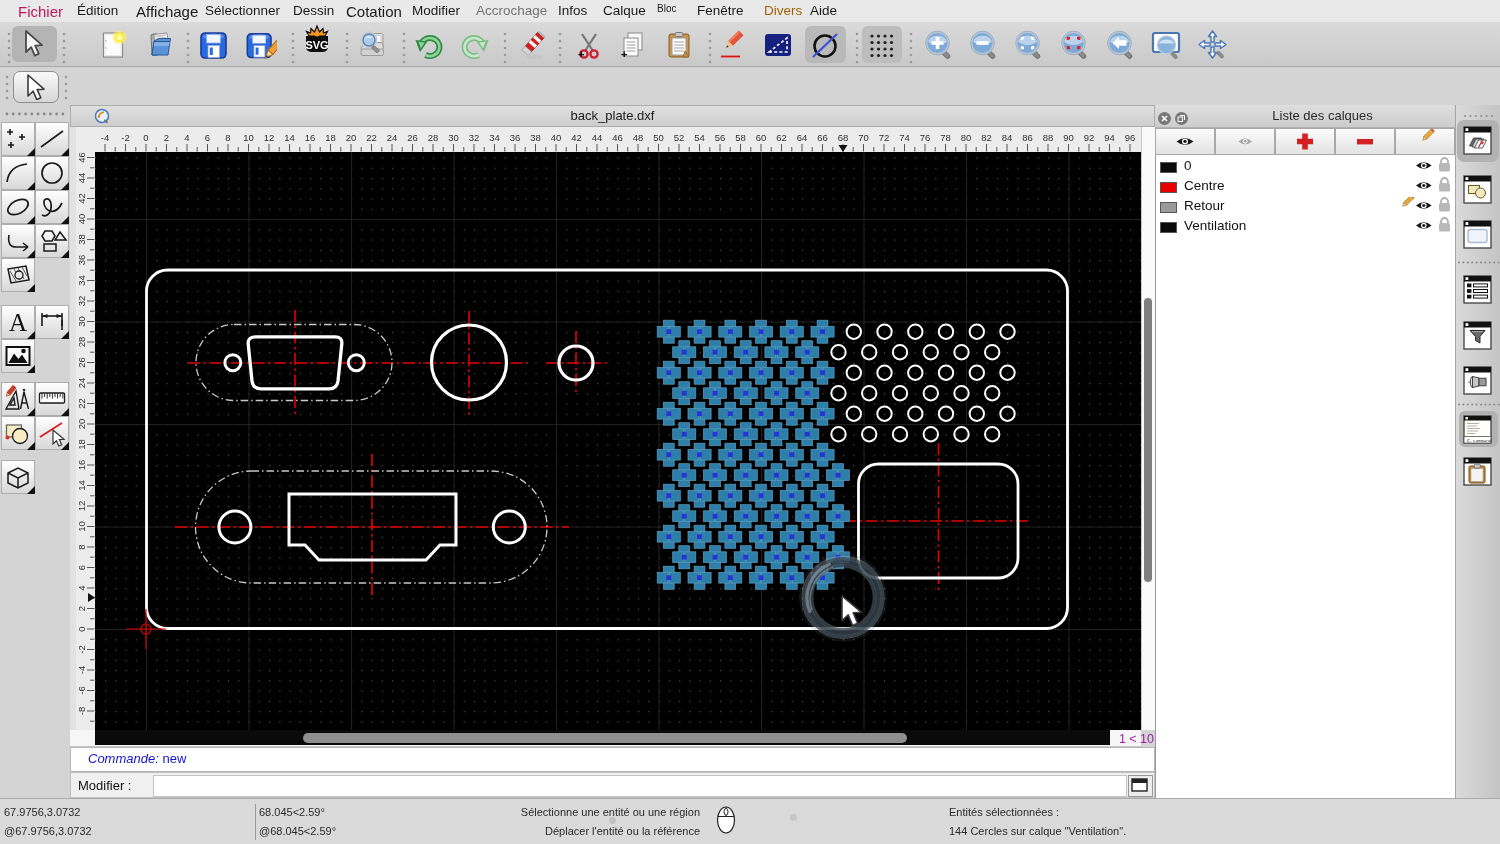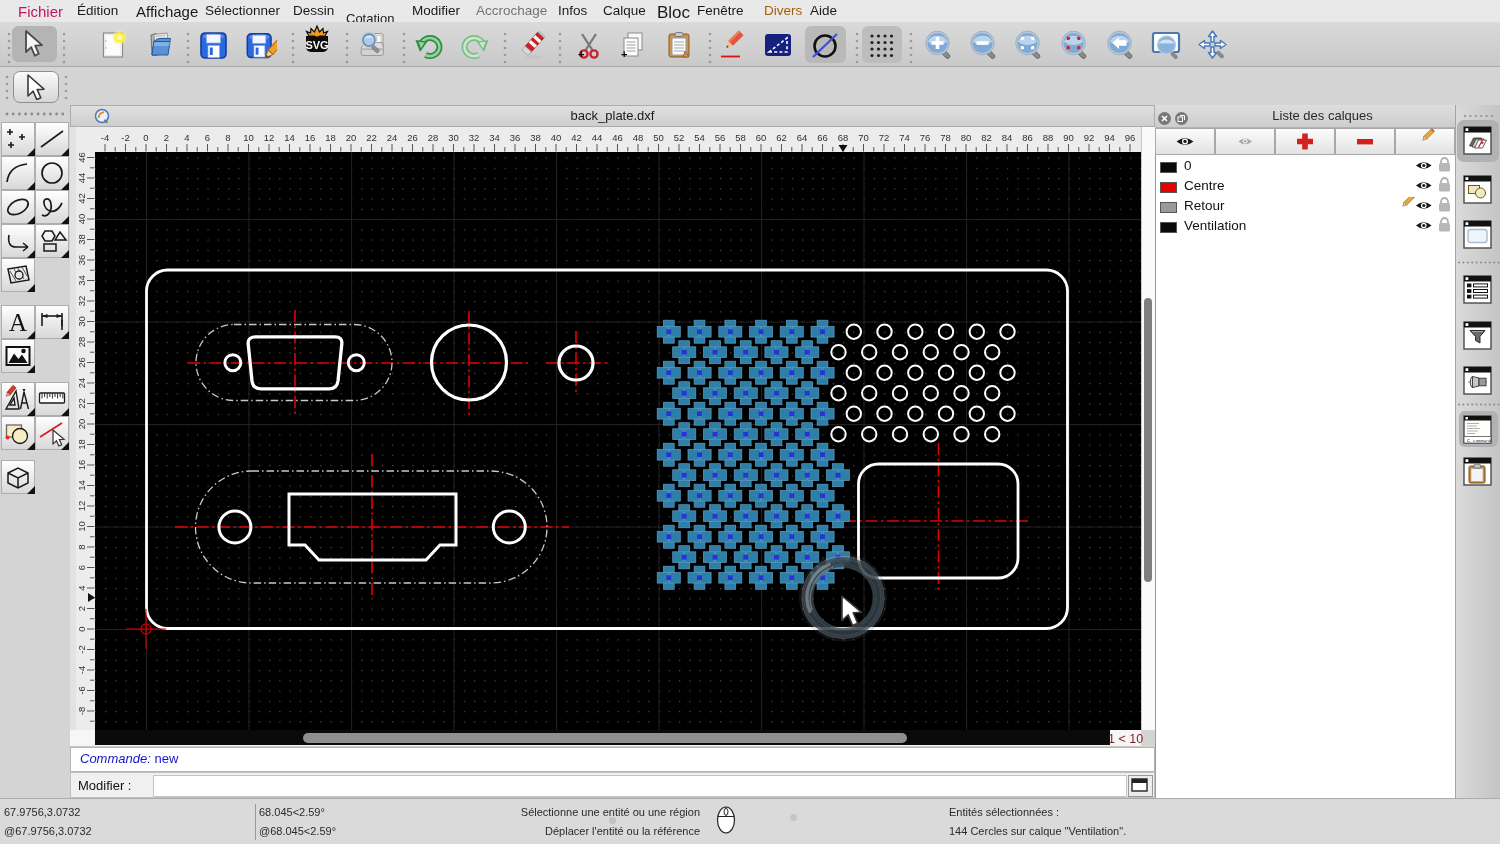--- a/index.html
+++ b/index.html
@@ -4,26 +4,26 @@
 svg{display:block}
 body{width:1500px;height:844px;position:relative;overflow:hidden;font-family:"Liberation Sans",sans-serif;background:#d4d4d4}
 .ltb{position:absolute;width:34px;height:34px;background:linear-gradient(#ffffff,#d8d8d8);border:1px solid #aeaeae;box-sizing:border-box}
 </style></head><body>
 <div style="position:absolute;left:0;top:0;width:1500px;height:22px;background:#e9e9e9">
     <span style="position:absolute;left:18px;top:3px;font-size:15px;color:#be185d">Fichier</span>
     <span style="position:absolute;left:77px;top:3px;font-size:13.5px;color:#1a1a1a">Édition</span>
     <span style="position:absolute;left:136px;top:3px;font-size:15px;color:#1a1a1a">Affichage</span>
     <span style="position:absolute;left:205px;top:3px;font-size:13.5px;color:#1a1a1a">Sélectionner</span>
     <span style="position:absolute;left:293px;top:3px;font-size:13.5px;color:#1a1a1a">Dessin</span>
-    <span style="position:absolute;left:346px;top:11px;font-size:13px;color:#1a1a1a">Cotation</span>
+    <span style="position:absolute;left:346px;top:3px;font-size:15px;color:#1a1a1a">Cotation</span>
     <span style="position:absolute;left:412px;top:3px;font-size:13.5px;color:#1a1a1a">Modifier</span>
     <span style="position:absolute;left:476px;top:3px;font-size:13.5px;color:#737373">Accrochage</span>
     <span style="position:absolute;left:558px;top:3px;font-size:13.5px;color:#1a1a1a">Infos</span>
     <span style="position:absolute;left:603px;top:3px;font-size:13.5px;color:#1a1a1a">Calque</span>
-    <span style="position:absolute;left:657px;top:3px;font-size:17px;color:#1a1a1a">Bloc</span>
+    <span style="position:absolute;left:657px;top:3px;font-size:10px;color:#1a1a1a">Bloc</span>
     <span style="position:absolute;left:697px;top:3px;font-size:13.5px;color:#1a1a1a">Fenêtre</span>
     <span style="position:absolute;left:764px;top:3px;font-size:13.5px;color:#a16207">Divers</span>
     <span style="position:absolute;left:810px;top:3px;font-size:13.5px;color:#1a1a1a">Aide</span>
   </div>
 <div style="position:absolute;left:0;top:22px;width:1500px;height:44px;background:linear-gradient(#dadada,#c9c9c9);border-bottom:1px solid #a8a8a8"></div>
 <div style="position:absolute;left:7px;top:28px;width:4px;height:38px">
     <svg width="4" height="38" viewBox="0 0 4 38" style="">
       <circle cx="2" cy="6" r="1.3" fill="#9a9a9a"></circle>
       <circle cx="2" cy="13" r="1.3" fill="#9a9a9a"></circle>
       <circle cx="2" cy="20" r="1.3" fill="#9a9a9a"></circle>
@@ -1269,25 +1269,25 @@
 <line x1="87" y1="198.5" x2="94.5" y2="198.5" stroke="#555" stroke-width="1"></line>
 <line x1="90" y1="188.2" x2="94.5" y2="188.2" stroke="#555" stroke-width="1"></line>
 <line x1="87" y1="178.0" x2="94.5" y2="178.0" stroke="#555" stroke-width="1"></line>
 <line x1="90" y1="167.8" x2="94.5" y2="167.8" stroke="#555" stroke-width="1"></line>
 <line x1="87" y1="157.5" x2="94.5" y2="157.5" stroke="#555" stroke-width="1"></line>
 <path d="M88,593 L88,602 L95,597.5 Z" fill="#111"></path>
 </svg>
 <div style="position:absolute;left:70px;top:730px;width:1071px;height:17px;background:#f6f6f6;border-bottom:1px solid #c8c8c8;box-sizing:border-box"></div>
 <div style="position:absolute;left:95px;top:730px;width:1015px;height:15px;background:#0a0a0a"></div>
 <div style="position:absolute;left:303px;top:733px;width:604px;height:10px;background:#8f8f8f;border-radius:5px"></div>
-<div style="position:absolute;left:1108px;top:732px;width:46px;height:15px;font-size:12.5px;color:#7f1d1d;">1 &lt; 10</div>
+<div style="position:absolute;left:1108px;top:732px;width:46px;height:15px;font-size:12.5px;color:#a21caf;text-align:right">1 &lt; 10</div>
 <div style="position:absolute;left:1141px;top:127px;width:14px;height:603px;background:#fafafa;border-left:1px solid #c8c8c8"></div>
 <div style="position:absolute;left:1144px;top:298px;width:8px;height:284px;background:#7e7e7e;border-radius:4px"></div>
 <div style="position:absolute;left:70px;top:747px;width:1085px;height:25px;background:#fff;border:1px solid #b5b5b5;box-sizing:border-box"></div>
-<div style="position:absolute;left:80px;top:751px;font-size:13px;color:#1414cc"><i>Commande:</i> new</div>
+<div style="position:absolute;left:88px;top:751px;font-size:13px;color:#1414cc"><i>Commande:</i> new</div>
 <div style="position:absolute;left:70px;top:772px;width:1085px;height:26px;background:#f0f0f0;border:1px solid #c0c0c0;box-sizing:border-box"></div>
 <div style="position:absolute;left:78px;top:778px;font-size:13px;color:#111">Modifier :</div>
 <div style="position:absolute;left:153px;top:775px;width:972px;height:20px;background:#fff;border:1px solid #c4c4c4"></div>
 <div style="position:absolute;left:1128px;top:775px;width:23px;height:20px;background:#ececec;border:1px solid #999"></div>
 <div style="position:absolute;left:1131px;top:778px">
     <svg width="17" height="14" viewBox="0 0 17 14" style="">
       <rect x="1" y="1" width="15" height="12" fill="#fff" stroke="#222" stroke-width="1.4"></rect>
       <rect x="1" y="1" width="15" height="4" fill="#222"></rect>
     </svg>
   </div>

